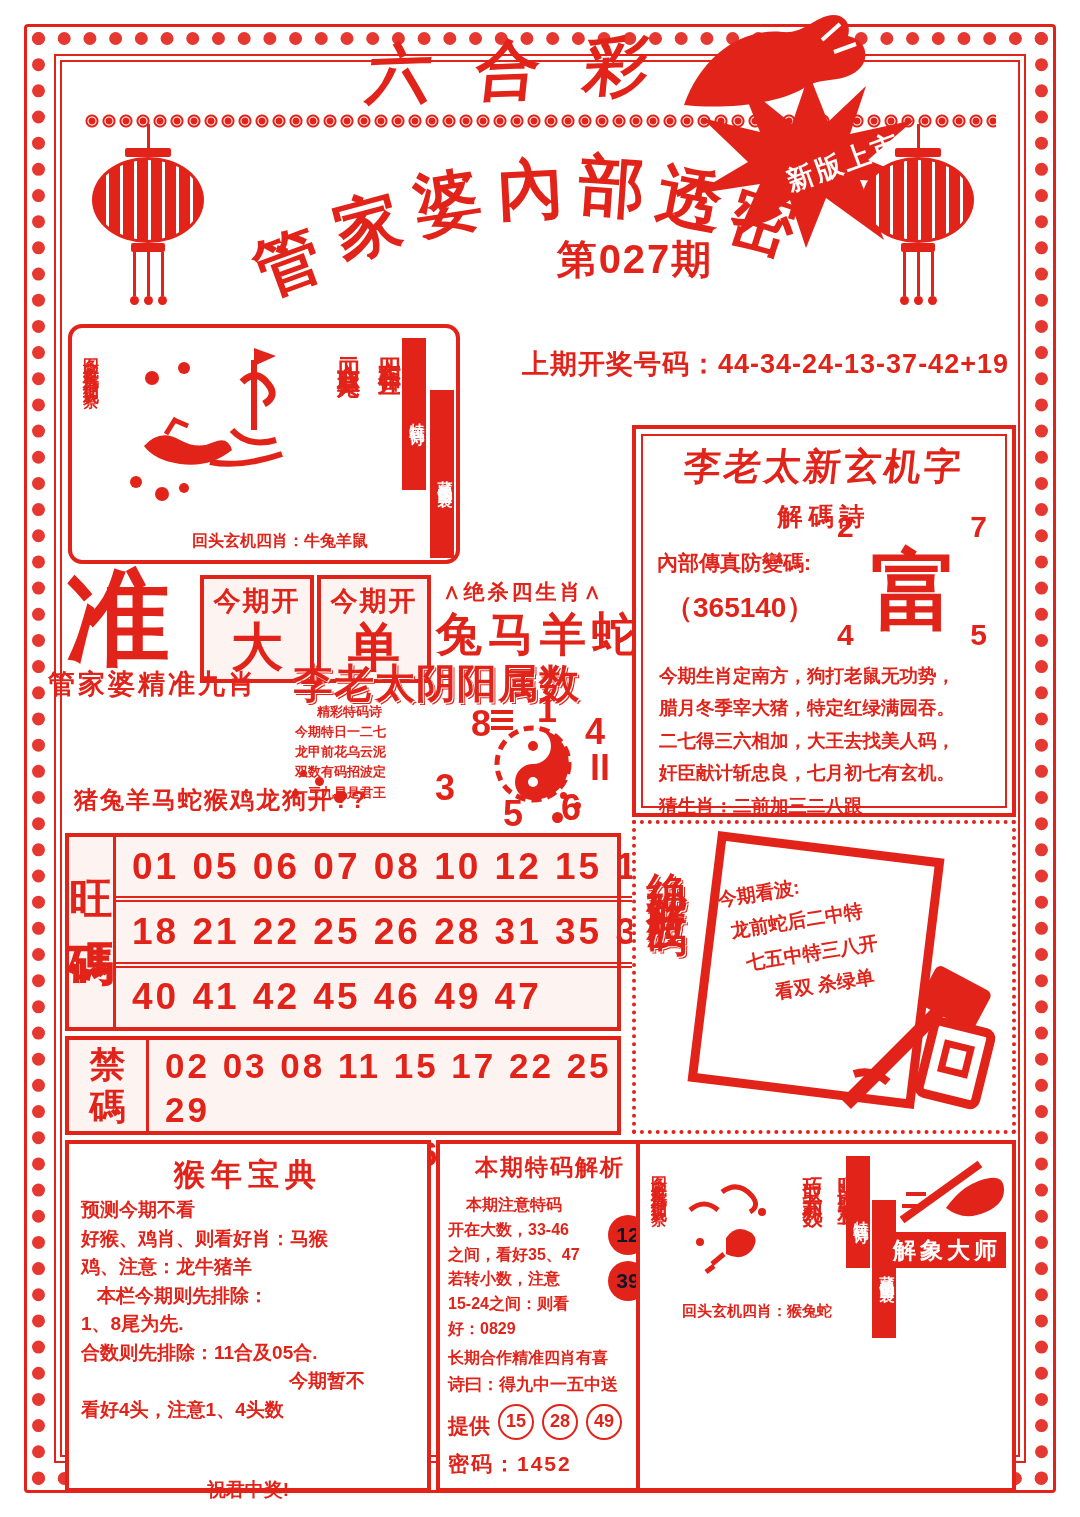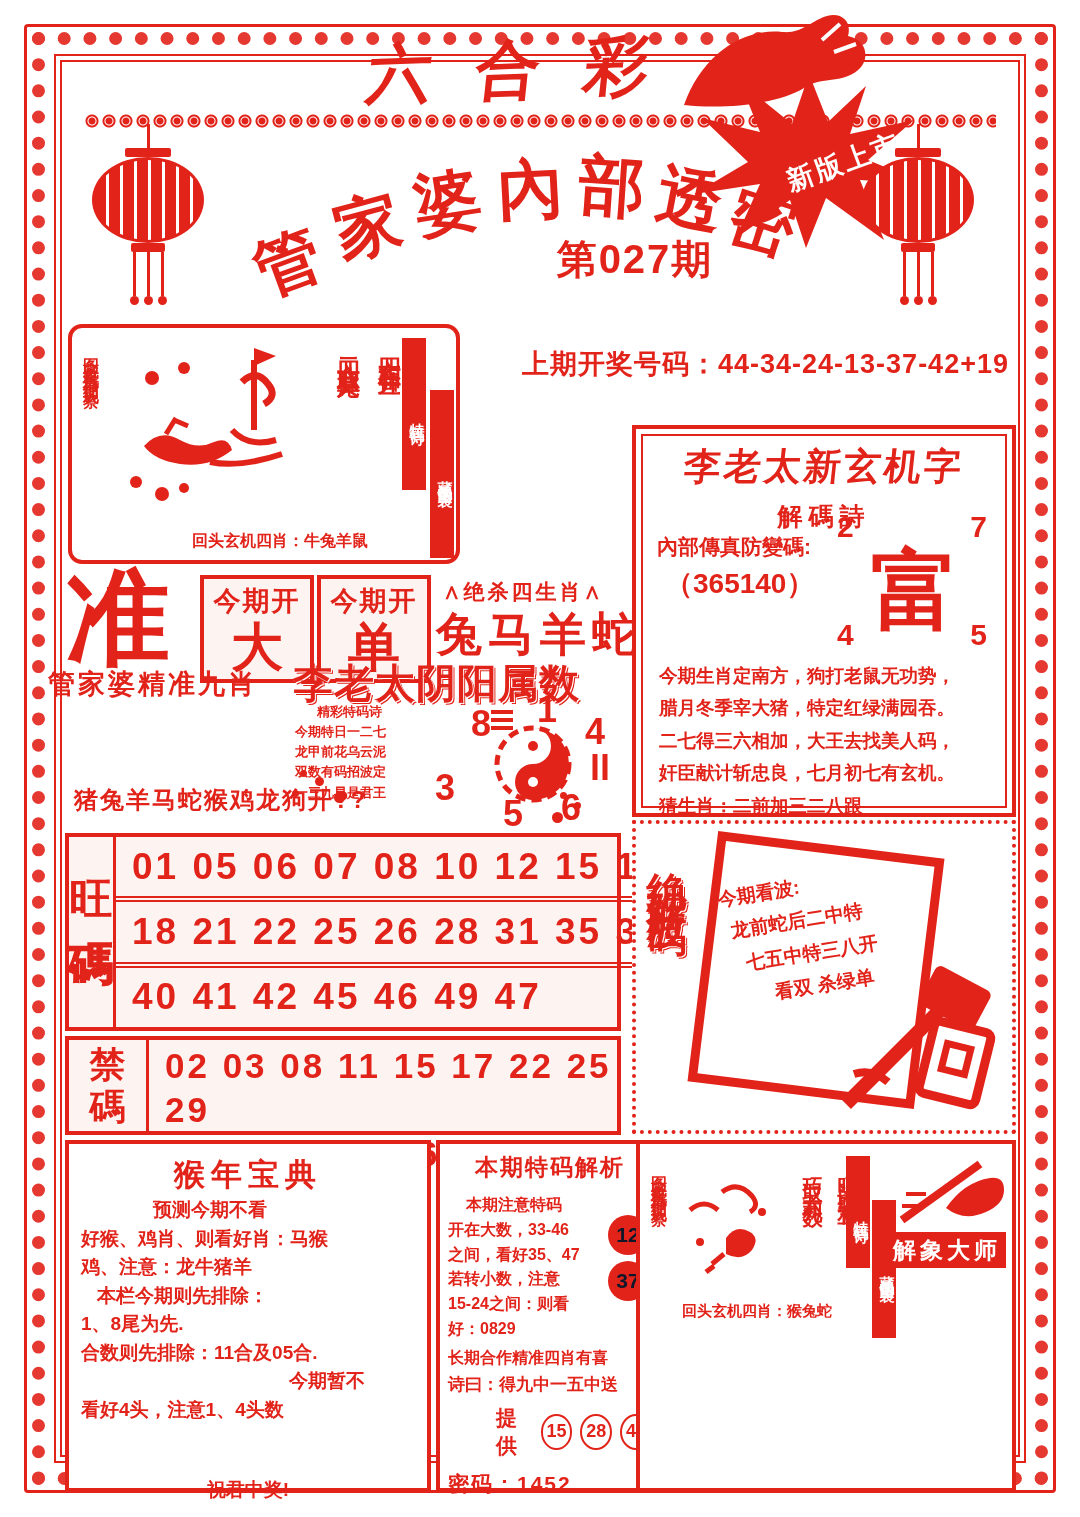--- a/index.html
+++ b/index.html
@@ -80,47 +80,47 @@
   .rows-col{flex:1;display:flex;flex-direction:column;}
   .num-row{flex:1;display:flex;align-items:center;padding-left:16px;font-size:37px;font-weight:bold;letter-spacing:3px;white-space:nowrap;}
   .num-row + .num-row{border-top:6px double var(--red);}
   .jin-rows{flex:1;padding:4px 0 0 16px;font-size:35px;font-weight:bold;letter-spacing:3px;line-height:1.25;}
 
   
   .monkey-box{left:65px;top:1140px;width:366px;height:352px;border:4px solid var(--red);background:#fff;padding-top:10px;}
   .mk-title{text-align:center;font-size:31px;font-weight:bold;letter-spacing:6px;}
   .mk-line{font-size:19px;font-weight:bold;line-height:1.5;padding:0 12px;}
   .mk-a0{text-align:center;padding-left:70px;}
-  .mk-a1{text-align:center;padding-right:88px;}
+  .mk-a1{text-align:left;padding-right:88px;}
   .mk-a4{text-align:left;padding-right:26px;padding-left:28px;}
   .mk-a7{text-align:right;padding-right:62px;}
   .mk-a9{text-align:center;margin-top:52px;}
 
   
   .sp-box{left:436px;top:1140px;width:226px;height:352px;border:4px solid var(--red);background:#fff;padding:8px 6px 0 8px;}
   .sp-title{font-size:23px;font-weight:bold;letter-spacing:2px;text-align:center;}
   .sp-main{display:flex;margin-top:10px;}
   .sp-text{flex:1;font-size:16px;font-weight:bold;line-height:1.55;white-space:nowrap;}
   .sp-text div:first-child{margin-left:18px;}
   .sp-side{width:48px;display:flex;flex-direction:column;align-items:center;gap:6px;}
   .sp-te{writing-mode:vertical-rl;font-size:28px;font-weight:bold;letter-spacing:8px;}
   .circle-solid{width:40px;height:40px;border-radius:50%;background:var(--red);color:#0f172a;font-size:21px;font-weight:bold;display:flex;align-items:center;justify-content:center;}
   .sp-l7{font-size:16px;font-weight:bold;margin-top:6px;white-space:nowrap;}
   .sp-l8{font-size:17px;font-weight:bold;margin-top:4px;white-space:nowrap;}
-  .sp-provide{display:flex;align-items:center;gap:8px;margin-top:8px;font-size:21px;font-weight:bold;margin-left:48px;}
+  .sp-provide{display:flex;align-items:flex-end;gap:8px;margin-top:8px;font-size:21px;font-weight:bold;}
   .circle-outline{width:36px;height:36px;border-radius:50%;border:2px solid var(--red);font-size:18px;font-weight:bold;display:flex;align-items:center;justify-content:center;}
   .sp-pass{font-size:21px;font-weight:bold;margin-top:10px;letter-spacing:2px;}
 
   
   .xj-box{left:632px;top:425px;width:384px;height:392px;border:4px solid var(--red);background:#fff;}
   .xj-inner{position:absolute;inset:5px;border:2px solid var(--red);padding:6px 14px 0 14px;}
   .xj-title{text-align:center;font-size:37px;font-weight:bold;letter-spacing:3px;transform:skewX(-6deg);}
   .xj-sub{text-align:center;font-size:25px;font-weight:bold;letter-spacing:6px;margin-top:8px;}
-  .xj-fax{font-size:21px;font-weight:bold;}
-  .xj-code{font-size:28px;font-weight:bold;margin-top:4px;margin-left:8px;}
+  .xj-fax{font-size:21px;font-weight:bold;margin-top:16px;}
+  .xj-code{font-size:28px;font-weight:bold;margin-top:12px;margin-left:8px;}
   .fu-wrap{position:absolute;right:18px;top:74px;width:150px;height:142px;}
   .fu-char{position:absolute;left:34px;top:22px;font-size:88px;font-weight:bold;}
   .fu-n{position:absolute;font-size:30px;font-weight:bold;}
   .xj-poem{position:absolute;left:16px;top:224px;font-size:18.5px;font-weight:bold;line-height:1.75;white-space:nowrap;}
 
   
   .wave-box{left:632px;top:820px;width:384px;height:314px;border:4px dotted var(--red);background:#fff;}
   .wave-title{position:absolute;left:4px;top:16px;height:290px;writing-mode:vertical-rl;font-size:40px;font-weight:bold;letter-spacing:12px;text-shadow:1px 1px 0 #fff,2px 2px 0 var(--red);}
   .paper{position:absolute;left:66px;top:20px;width:228px;height:252px;border:9px solid var(--red);background:#fff;transform:rotate(7deg);}
   .note{position:absolute;left:10px;top:20px;transform:rotate(-16deg);font-size:19px;font-weight:bold;line-height:1.75;white-space:nowrap;}
@@ -349,21 +349,21 @@
         <div>本期注意特码</div>
         <div>开在大数，33-46</div>
         <div>之间，看好35、47</div>
         <div>若转小数，注意</div>
         <div>15-24之间：则看</div>
         <div>好：0829</div>
       </div>
       <div class="sp-side">
         <div class="sp-te">特送</div>
         <div class="circle-solid">12</div>
-        <div class="circle-solid">37</div>
+        <div class="circle-solid">39</div>
       </div>
     </div>
     <div class="sp-l7">长期合作精准四肖有喜</div>
     <div class="sp-l8">诗曰：得九中一五中送</div>
     <div class="sp-provide">
       <span>提供</span>
       <span class="circle-outline">15</span>
       <span class="circle-outline">28</span>
       <span class="circle-outline">49</span>
     </div>

